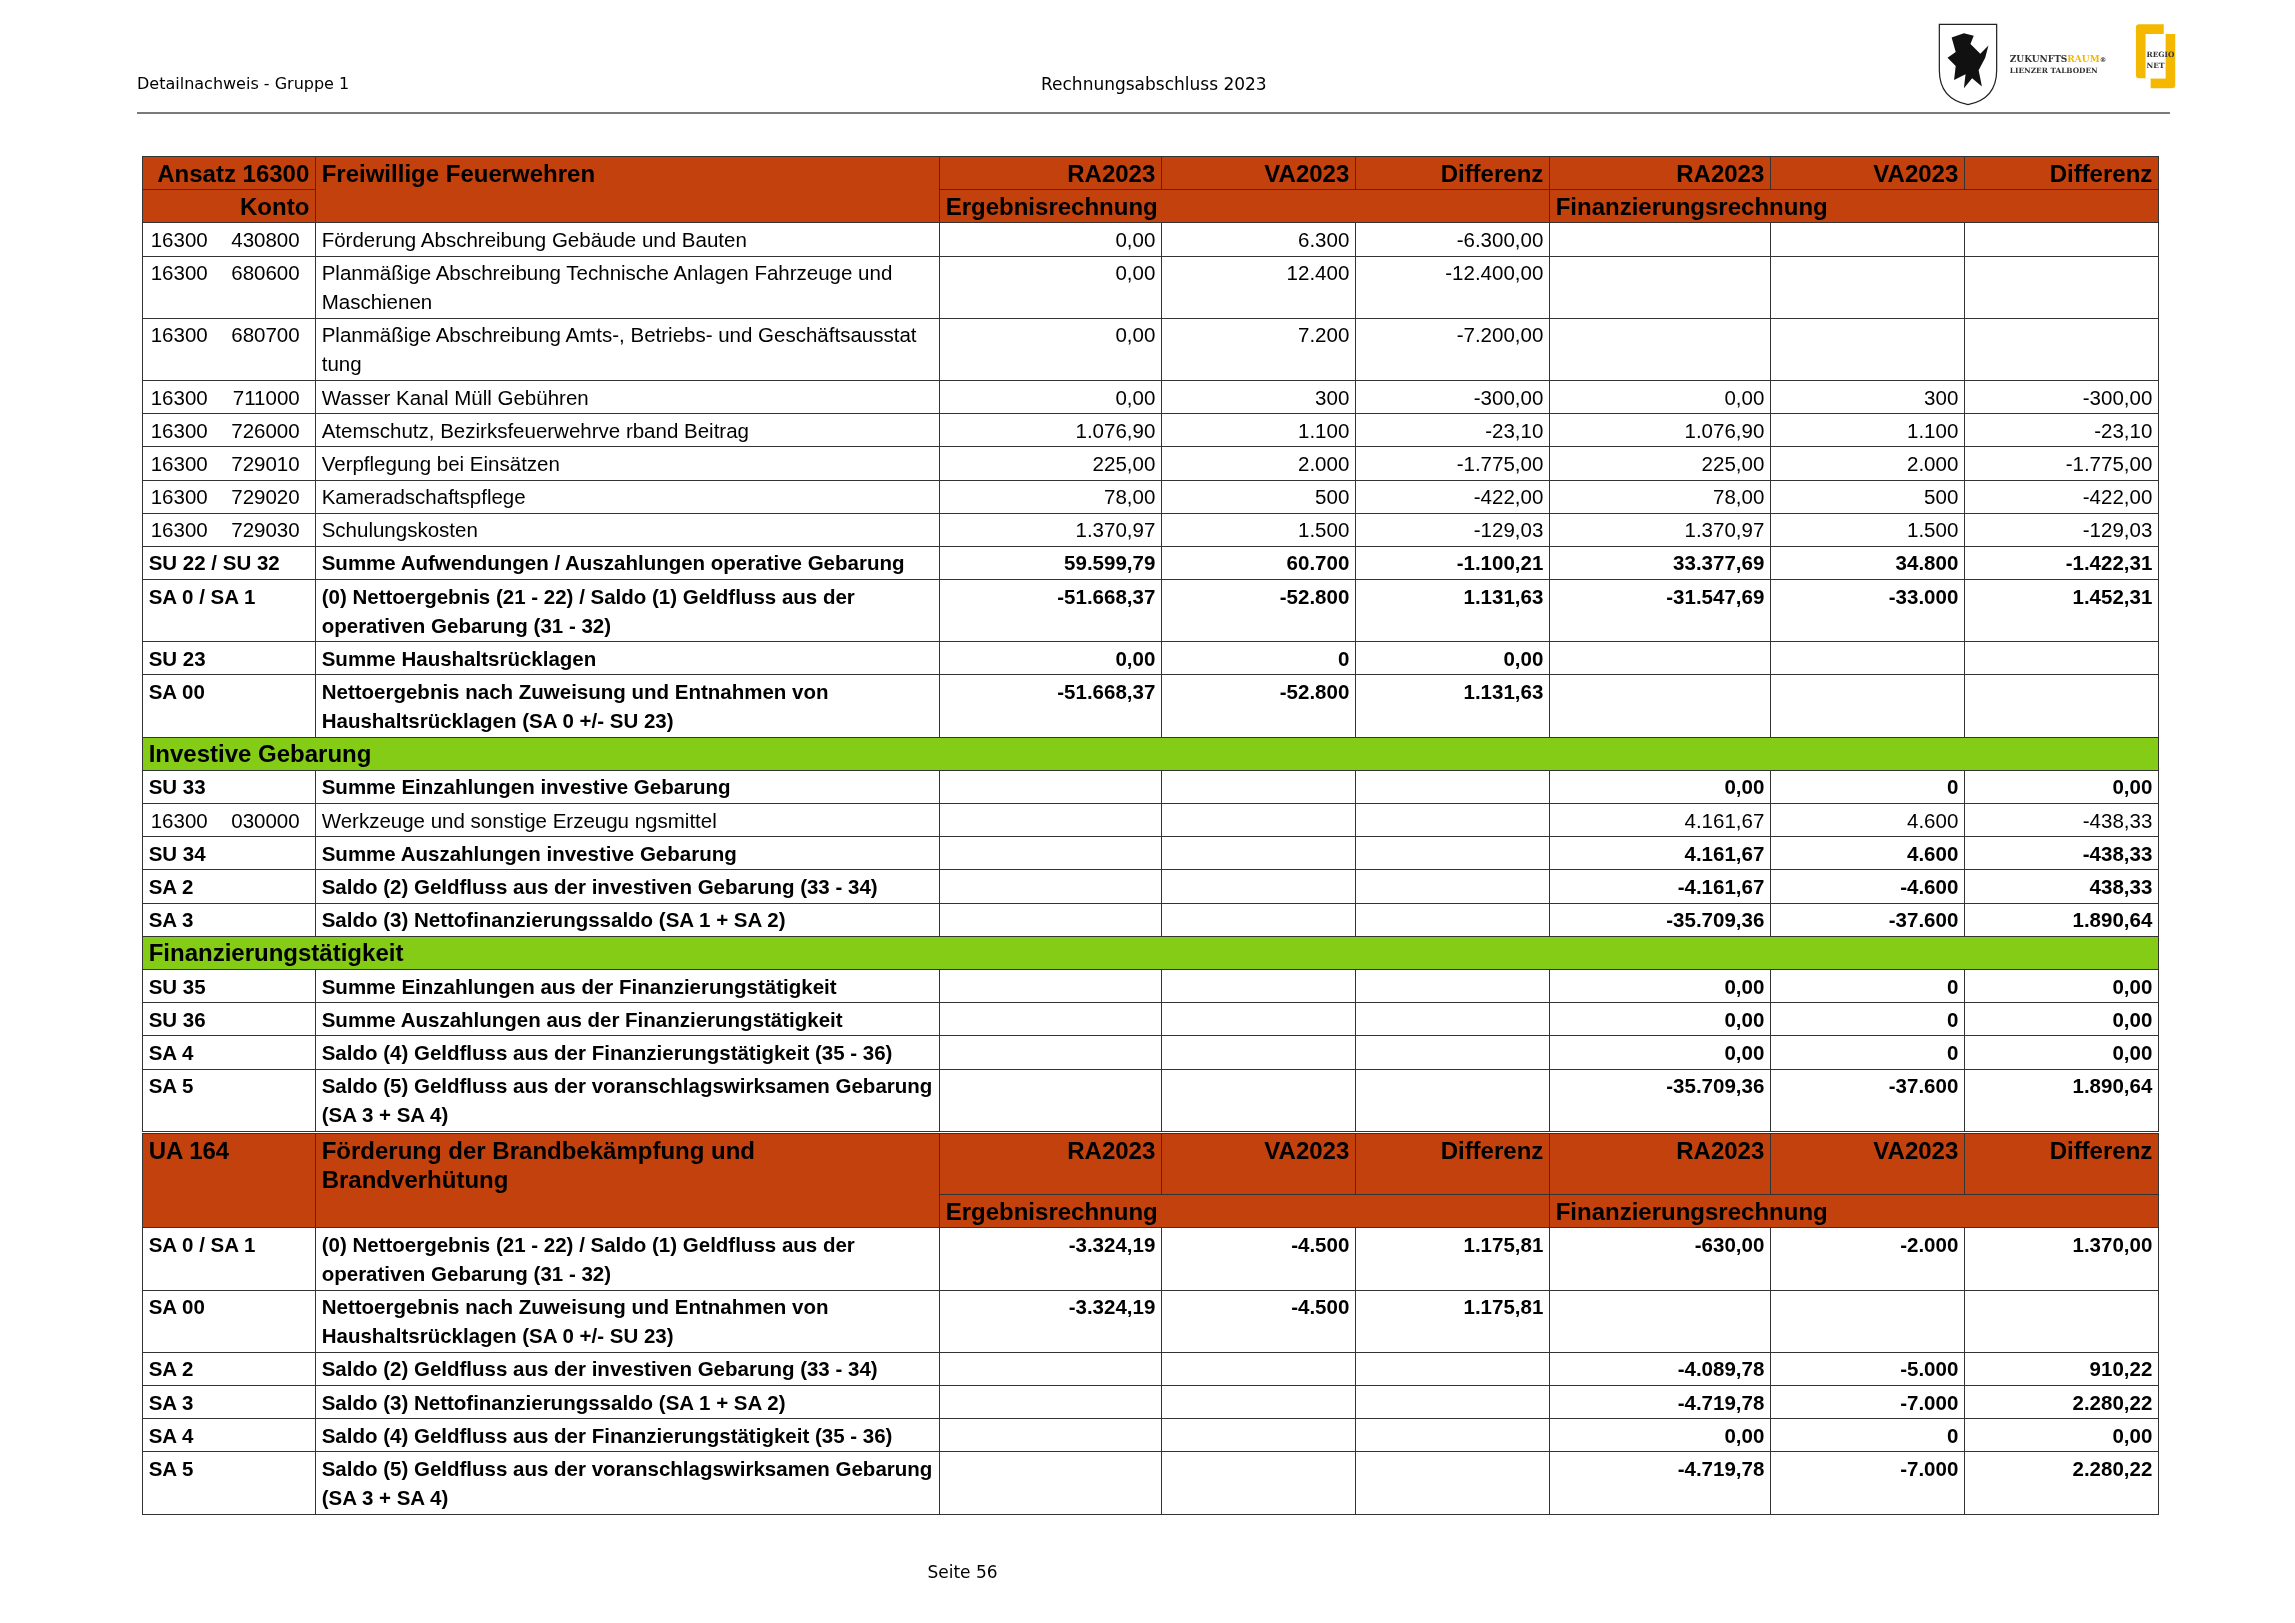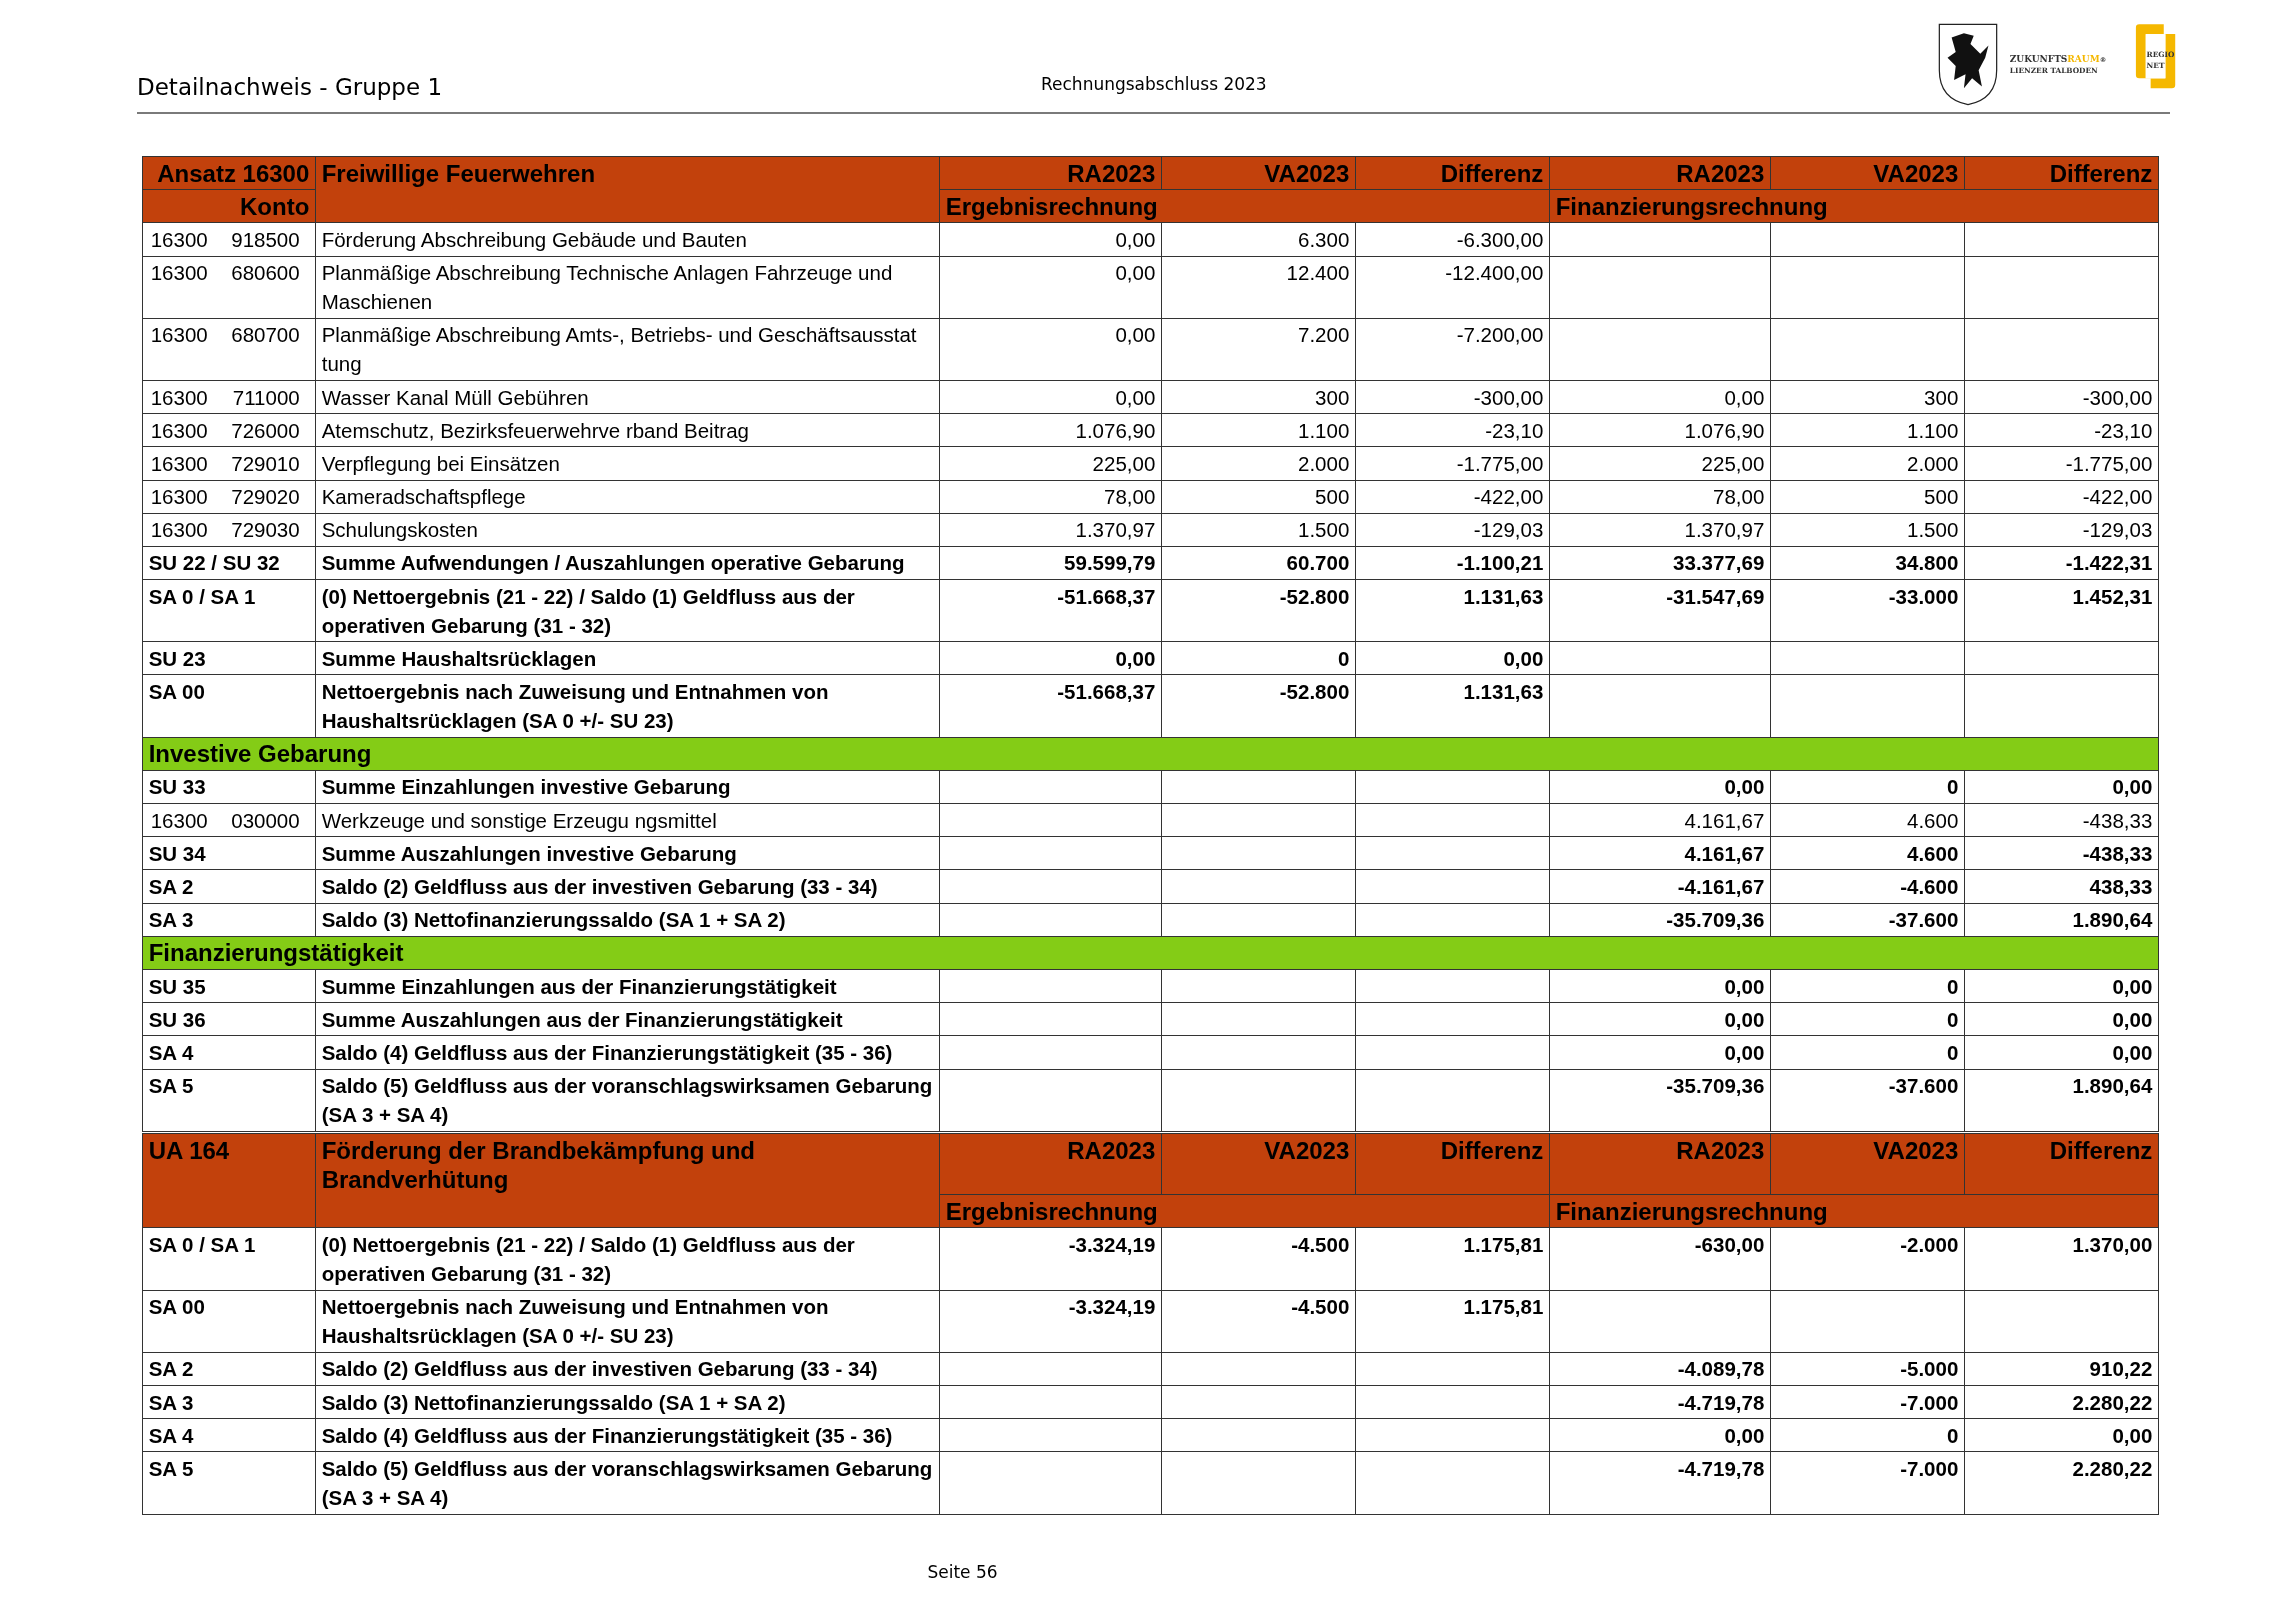--- a/index.html
+++ b/index.html
@@ -1,18 +1,18 @@
 <!DOCTYPE html>
 <html style="font-size:13px"><head>
 <meta charset="utf-8">
 <style>
   html, body { margin:0; padding:0; background:#ffffff; }
   body { width:2295px; height:1623px; position:relative; overflow:hidden;
          font-family:"DejaVu Sans", "Liberation Sans", sans-serif; color:#000; }
-  .hdr-left { position:absolute; left:137px; top:74px; font-size:23px; }
+  .hdr-left { position:absolute; left:137px; top:74px; font-size:16px; }
   .hdr-center { position:absolute; left:1041px; top:74px; font-size:17px; }
   .hdr-rule { position:absolute; left:137px; top:112px; width:2033px; height:1.6px; background:#7a7a7a; }
   .logo { position:absolute; left:1931px; top:20.5px; width:246px; height:86px; }
   .footer { position:absolute; left:0; width:1925px; top:1562px; text-align:center; font-size:17px; }
 
   table.fin { position:absolute; left:142px; border-collapse:collapse; table-layout:fixed;
               font-family:"Liberation Sans", sans-serif; font-size:20.5px; }
   table.fin td { border:1.2px solid #333; padding:1.6px 5.7px; vertical-align:top; line-height:29px; overflow:hidden; }
   .hd td { background:#c2410c; font-weight:bold; font-size:24px; }
   .hd td.sub { text-align:left; font-size:24px; }
@@ -70,21 +70,21 @@
     <td class="num">Differenz</td>
   </tr>
   <tr class="hd">
     <td style="text-align:right;">Konto</td>
     <td class="sub" colspan="3">Ergebnisrechnung</td>
     <td class="sub" colspan="3">Finanzierungsrechnung</td>
   </tr>
   </tbody>
     <tbody id="t1-body">
       <tr>
-        <td class="konto"><span class="a">16300</span><span class="k">918500</span></td>
+        <td class="konto"><span class="a">16300</span><span class="k">430800</span></td>
         <td>Förderung Abschreibung Gebäude und Bauten</td>
         <td class="num">0,00</td>
         <td class="num">6.300</td>
         <td class="num">-6.300,00</td>
         <td class="num"></td>
         <td class="num"></td>
         <td class="num"></td>
       </tr>
       <tr>
         <td class="konto"><span class="a">16300</span><span class="k">680600</span></td>

